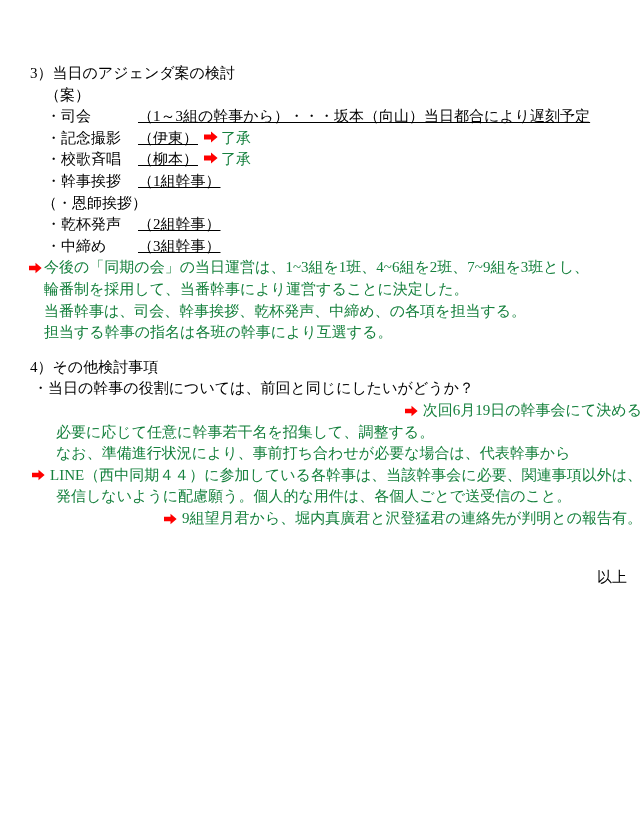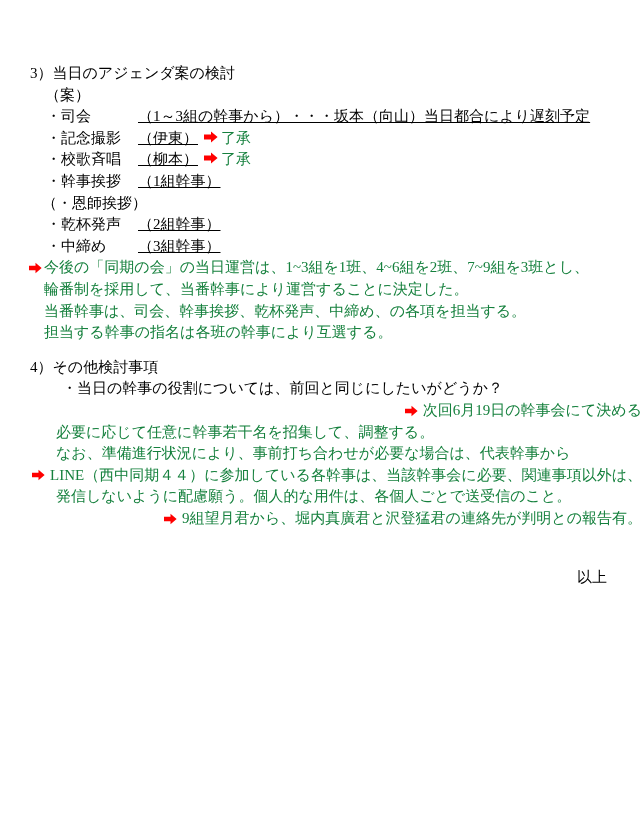--- a/index.html
+++ b/index.html
@@ -30,32 +30,32 @@
   .red { color: #15803d; }
 
   .arrow { display: inline-flex; align-items: center; }
   .arrow svg { display: block; }
 
   
   .dec-first { padding-left: 29px; display: flex; }
   .dec-first .arrow { flex: 0 0 15px; }
   .dec-cont  { padding-left: 44px; }
 
-  .question { padding-left: 62px; }
+  .question { padding-left: 33px; }
 
   
   .note-first { padding-left: 37px; display: flex; justify-content: flex-end; }
   .note-first .arrow { flex: 0 0 18px; }
   .note-cont  { padding-left: 56px; }
 
   .inline-arrow { display: inline-block; vertical-align: -1px; margin: 0 3px 0 6px; }
 
   .spacer-sec { height: 13px; }
 
-  .closing { text-align: right; padding-right: 35px; margin-top: 38px; }
+  .closing { text-align: right; padding-right: 15px; margin-top: 38px; }
 </style>
 </head>
 <body>
 
 <div class="page">
   <div class="content">
 
     <div class="row heading"><span>3）</span><span>当日のアジェンダ案の検討</span></div>
 
     <div class="row plan">（案）</div>

